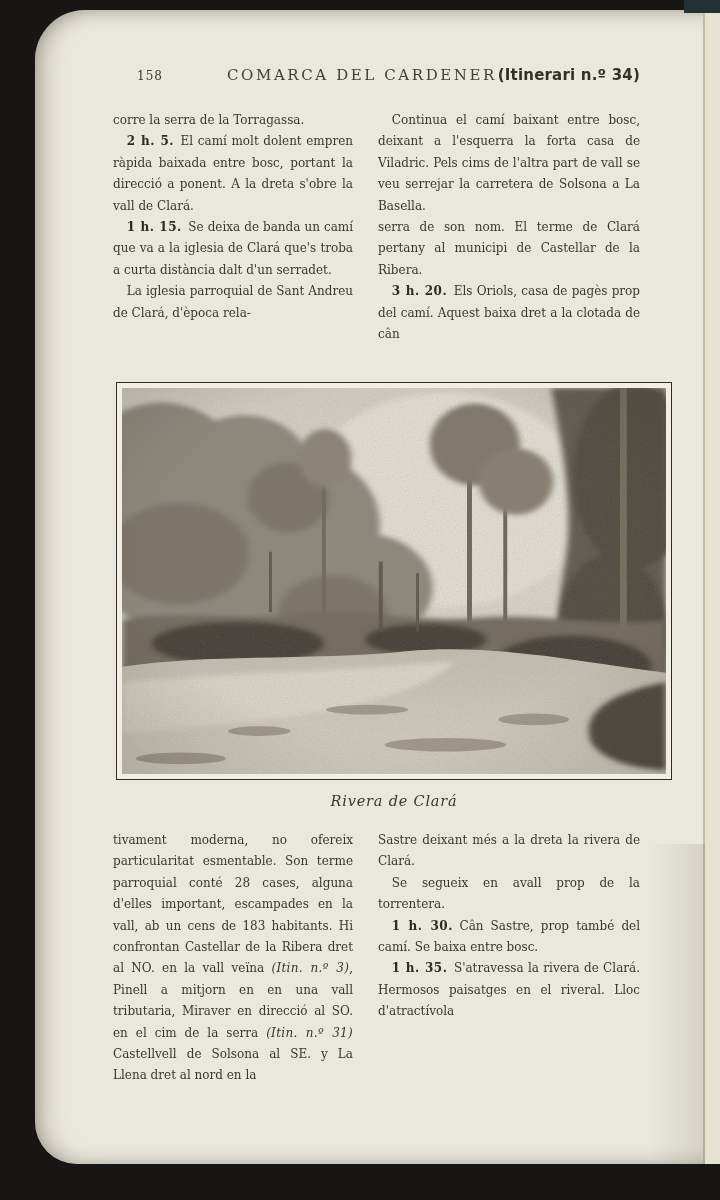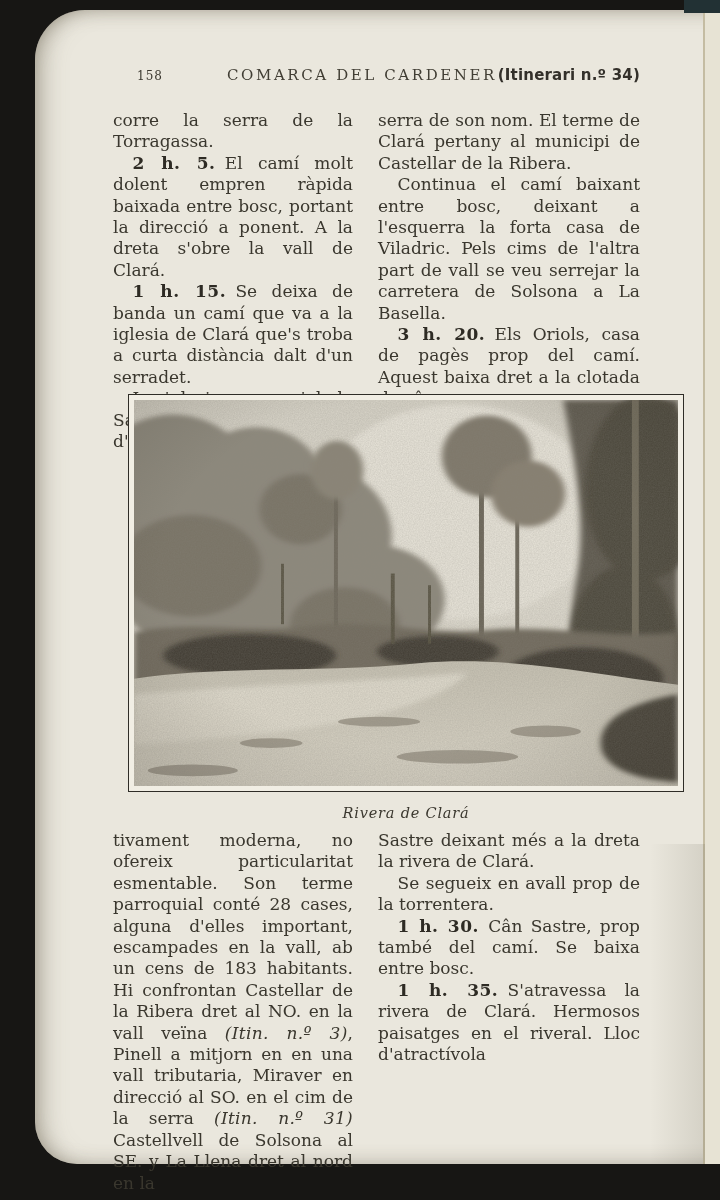--- a/index.html
+++ b/index.html
@@ -42,33 +42,33 @@
   .page-number{width:90px;padding-left:24px;font-size:12px;letter-spacing:1px;}
   .running-title{flex:1;text-align:left;font-size:15px;letter-spacing:2.6px;color:#413e34;}
   .itinerary-ref{
     font-family:"DejaVu Sans", sans-serif;font-weight:bold;font-size:15px;
     letter-spacing:0.2px;color:#33302a;white-space:nowrap;
   }
   
   .cols{
     position:absolute;left:78px;width:527px;
     display:flex;gap:25px;
-    color:#3a372e;font-size:17px;line-height:21.4px;
+    color:#3a372e;font-size:12px;line-height:21.4px;
   }
   .cols-top{top:100px;}
   .cols-bottom{top:820px;}
   .col{text-align:justify;}
   .col-left{width:240px;}
   .col-right{width:262px;}
   .para{margin:0;}
   .para.indent{text-indent:1.15em;}
   .para b.time{margin-right:0.55em;letter-spacing:0.5px;color:#2e2b24;}
   .para i{letter-spacing:0.3px;}
   
-  .figure{position:absolute;left:81px;top:372px;width:556px;margin:12px;}
+  .figure{position:absolute;left:81px;top:372px;width:556px;margin:0;}
   .photo-frame{
     box-sizing:border-box;width:556px;height:398px;
     border:1.5px solid #2f2d27;background:#f1eee4;padding:5px;
   }
   .photo-frame svg{display:block;width:100%;height:100%;}
   .photo-caption{
     display:block;margin-top:13px;text-align:center;
     font-style:italic;font-size:14.5px;letter-spacing:0.8px;color:#3a372e;
   }
 </style>
@@ -86,22 +86,22 @@
     </header>
 
     <div class="cols cols-top">
       <div class="col col-left">
           <p class="para">corre la serra de la Torragassa.</p>
           <p class="para indent"><b class="time">2 h. 5.</b>El camí molt dolent empren ràpida baixada entre bosc, portant la direcció a ponent. A la dreta s'obre la vall de Clará.</p>
           <p class="para indent"><b class="time">1 h. 15.</b>Se deixa de banda un camí que va a la iglesia de Clará que's troba a curta distància dalt d'un serradet.</p>
           <p class="para indent">La iglesia parroquial de Sant Andreu de Clará, d'època rela-</p>
         </div>
       <div class="col col-right">
+          <p class="para indent">Continua el camí baixant entre bosc, deixant a l'esquerra la forta casa de Viladric. Pels cims de l'altra part de vall se veu serrejar la carretera de Solsona a La Basella.</p>
           <p class="para">serra de son nom. El terme de Clará pertany al municipi de Castellar de la Ribera.</p>
-          <p class="para indent">Continua el camí baixant entre bosc, deixant a l'esquerra la forta casa de Viladric. Pels cims de l'altra part de vall se veu serrejar la carretera de Solsona a La Basella.</p>
           <p class="para indent"><b class="time">3 h. 20.</b>Els Oriols, casa de pagès prop del camí. Aquest baixa dret a la clotada de cân</p>
         </div>
     </div>
 
     <figure class="figure">
       <div class="photo-frame">
         <svg viewBox="0 0 555 396" preserveAspectRatio="none" xmlns="http://www.w3.org/2000/svg">
           <defs>
             <linearGradient id="sky" x1="0" y1="0" x2="0" y2="1">
               <stop offset="0" stop-color="#d7d3c7"></stop>

